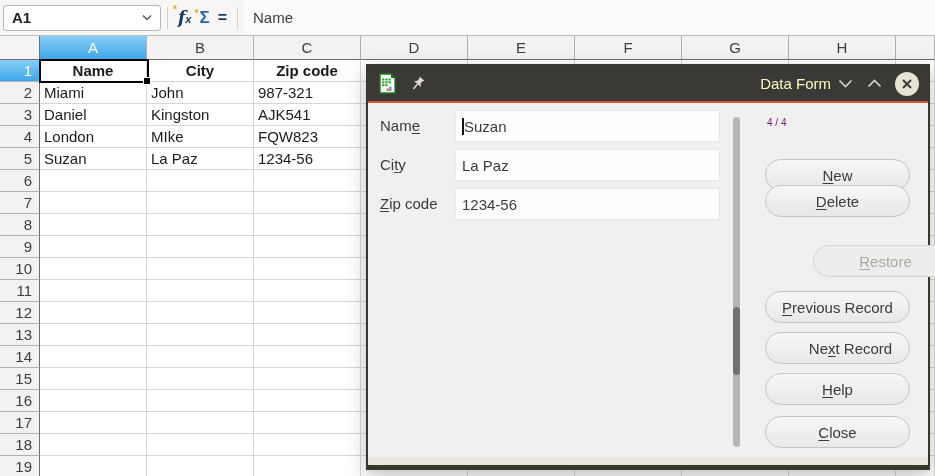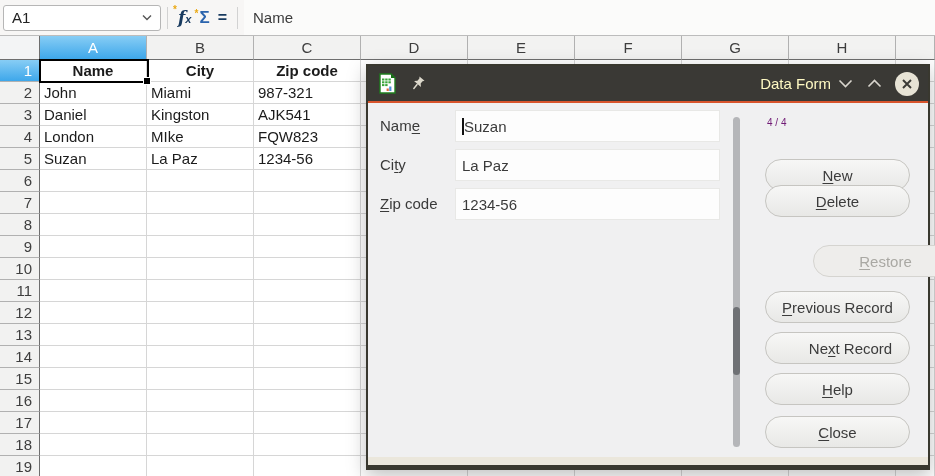--- a/index.html
+++ b/index.html
@@ -5,21 +5,21 @@
   html,body{margin:0;padding:0;}
   body{
     width:935px;height:476px;overflow:hidden;position:relative;
     background:#fff;font-family:"Liberation Sans",sans-serif;
   }
   
   .topbar{position:absolute;top:0;left:0;right:0;height:36px;background:#f7f6f5;
     border-bottom:1px solid #bcbcbc;display:flex;align-items:center;box-sizing:border-box;}
   .name-box{width:158px;height:26px;margin-left:3px;background:#fff;border:1px solid #b6b6b6;
     border-radius:3px;display:flex;align-items:center;justify-content:space-between;
-    padding:0 7px 0 8px;font-size:15px;color:#222;box-sizing:border-box;}
+    padding:0 7px 0 8px;font-size:15px;color:#222;box-sizing:border-box;font-weight:bold;}
   .tsep{width:1px;height:22px;background:#d2d2d2;margin:0 6px;flex:none;}
   .tb-icon{background:none;border:none;padding:1px 4px;cursor:default;position:relative;line-height:1;}
   .fx-glyph{font-family:"DejaVu Serif",serif;font-style:italic;font-weight:bold;font-size:17px;color:#17395e;}
   .fx-sub{font-size:11px;font-style:italic;font-weight:bold;color:#17395e;}
   .sparkle{position:absolute;color:#eaa813;font-size:10px;font-weight:bold;}
   .sp1{top:-3px;left:-1px;} .sp2{top:1px;right:-3px;}
   .sigma-glyph{font-size:17px;font-weight:bold;color:#2b64ad;}
   .eq-glyph{font-size:16px;font-weight:bold;color:#17395e;}
   .formula-area{flex:1;height:100%;display:flex;align-items:center;padding-left:9px;
     font-size:15px;color:#3c3c3c;background:#fbfbfa;}
@@ -121,22 +121,22 @@
         <div class="cell hdrcell">Zip code</div>
         <div class="cell"></div>
         <div class="cell"></div>
         <div class="cell"></div>
         <div class="cell"></div>
         <div class="cell"></div>
         <div class="cell cfiller"></div>
       </div>
       <div class="gridrow">
         <div class="rowhdr">2</div>
+        <div class="cell">Miami</div>
         <div class="cell">John</div>
-        <div class="cell">Miami</div>
         <div class="cell">987-321</div>
         <div class="cell"></div>
         <div class="cell"></div>
         <div class="cell"></div>
         <div class="cell"></div>
         <div class="cell"></div>
         <div class="cell cfiller"></div>
       </div>
       <div class="gridrow">
         <div class="rowhdr">3</div>

